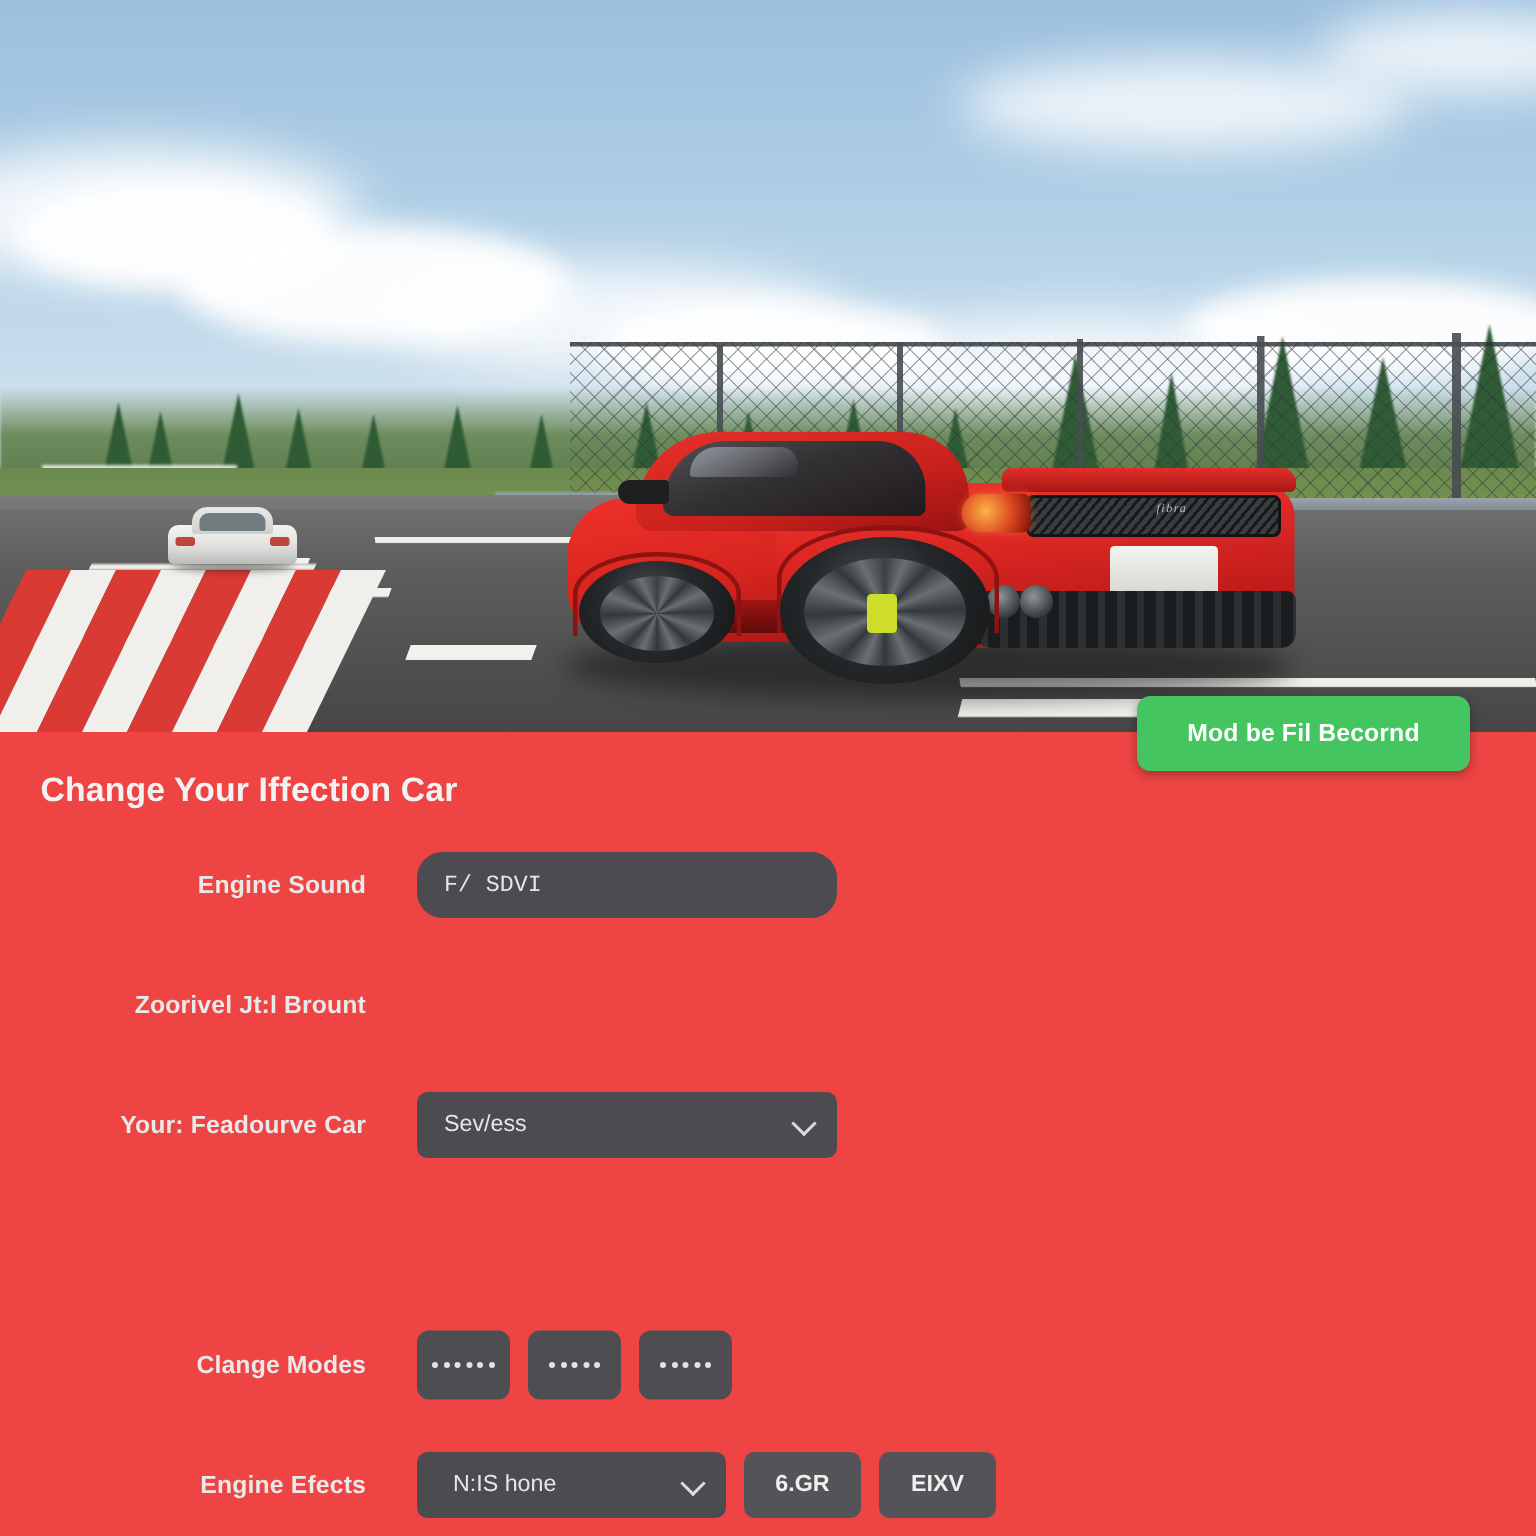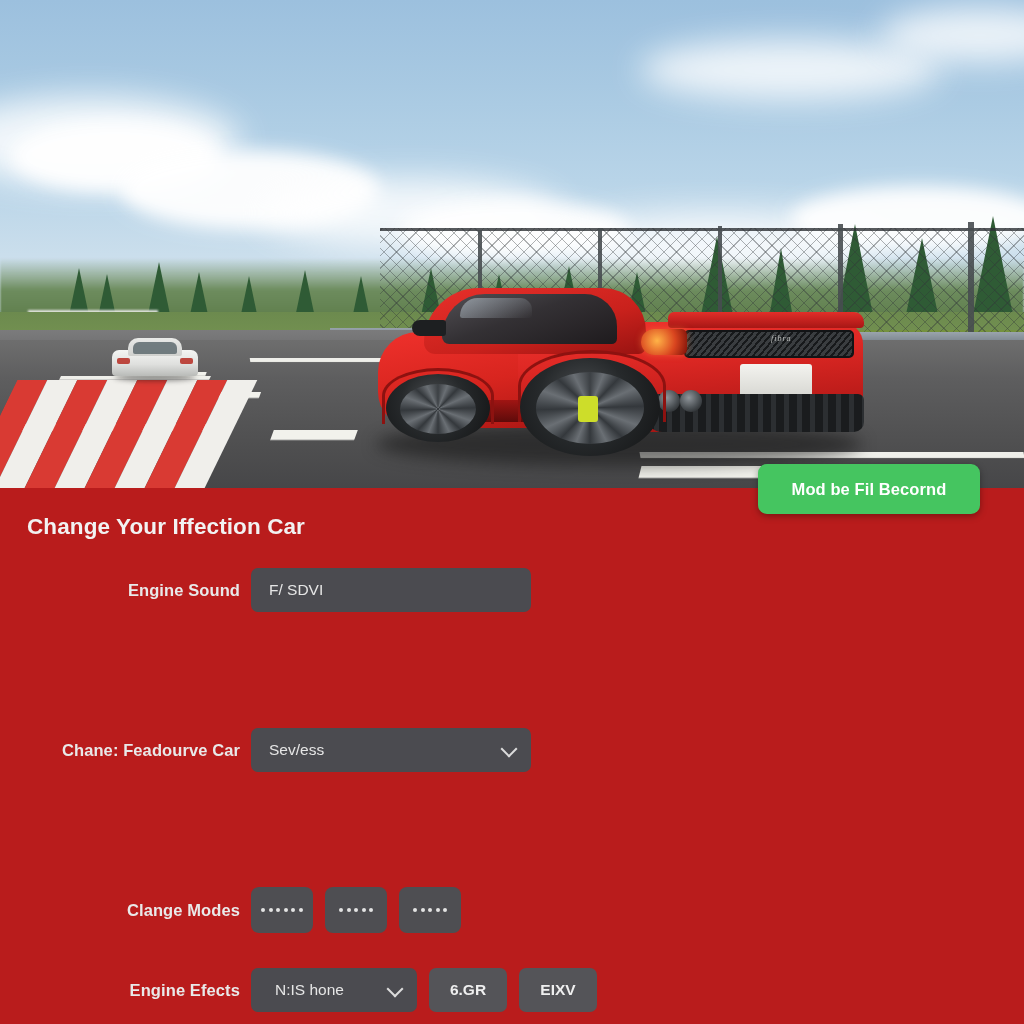--- a/index.html
+++ b/index.html
@@ -308,21 +308,21 @@
     border-bottom: none;
     border-radius: 50% 50% 0 0;
   }
 
   
   .panel {
     position: absolute;
     left: 0; top: 488px;
     width: 1024px;
     height: 536px;
-    background: #b91c1c;
+    background: #ef4444;
   }
 
   .cta-button {
     position: absolute;
     right: 44px;
     top: -24px;
     min-width: 222px;
     height: 50px;
     background: #45c560;
     color: #ffffff;
@@ -352,59 +352,59 @@
     width: 1024px;
   }
 
   .form-row {
     display: flex;
     align-items: center;
     height: 80px;
   }
 
   .row-label {
-    width: 251px;
+    width: 278px;
     text-align: right;
-    padding-right: 11px;
+    padding-right: 34px;
     font-size: 16.5px;
     color: #e9e9e9;
     font-weight: bold;
     letter-spacing: .1px;
     white-space: nowrap;
   }
 
   .row-control { display: flex; align-items: center; gap: 12px; }
 
   .text-field {
     width: 280px;
     height: 44px;
     background: #4b4b50;
     border: none;
-    border-radius: 7px;
+    border-radius: 17px;
     color: #e6e6e6;
     font-size: 15.5px;
-    font-family: Liberation Sans, sans-serif;
+    font-family: Liberation Mono, monospace;
     padding: 16px 18px;
     outline: none;
   }
 
   .select-field {
     position: relative;
     width: 280px;
     height: 44px;
     background: #4b4b50;
     border-radius: 7px;
     display: flex;
     align-items: center;
     padding: 0 18px;
     color: #e6e6e6;
     font-size: 15.5px;
     cursor: pointer;
   }
-  .select-field.narrow { width: 166px; padding-left: 24px; }
+  .select-field.narrow { width: 206px; padding-left: 24px; }
   .chev {
     position: absolute;
     right: 16px; top: 50%;
     width: 12px; height: 12px;
     margin-top: -7px;
     border-right: 2.4px solid #dcdcdc;
     border-bottom: 2.4px solid #dcdcdc;
     transform: rotate(45deg);
   }
 
@@ -569,24 +569,25 @@
     <div class="form">
 
       <div class="form-row">
         <div class="row-label">Engine Sound</div>
         <div class="row-control">
           <input class="text-field" type="text" value="F/ SDVI" style="">
         </div>
       </div>
 
       <div class="form-row">
+        <div class="row-label">Zoorivel Jt:l Brount</div>
       </div>
 
       <div class="form-row">
-        <div class="row-label">Chane: Feadourve Car</div>
+        <div class="row-label">Your: Feadourve Car</div>
         <div class="row-control">
           <div class="select-field">
             <span>Sev/ess</span>
             <span class="chev"></span>
           </div>
         </div>
       </div>
 
       <div class="form-row">
       </div>

